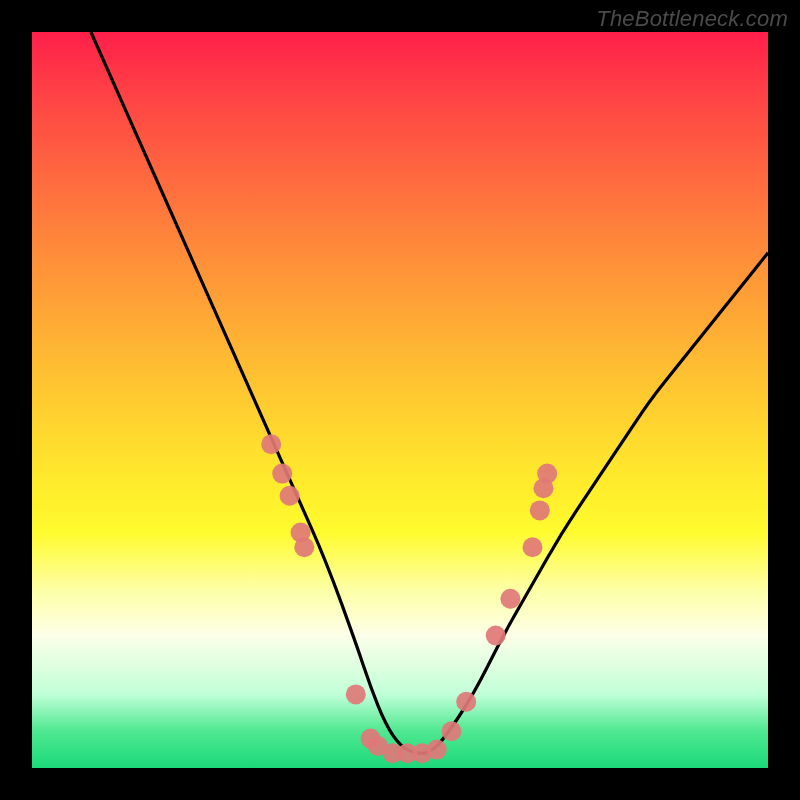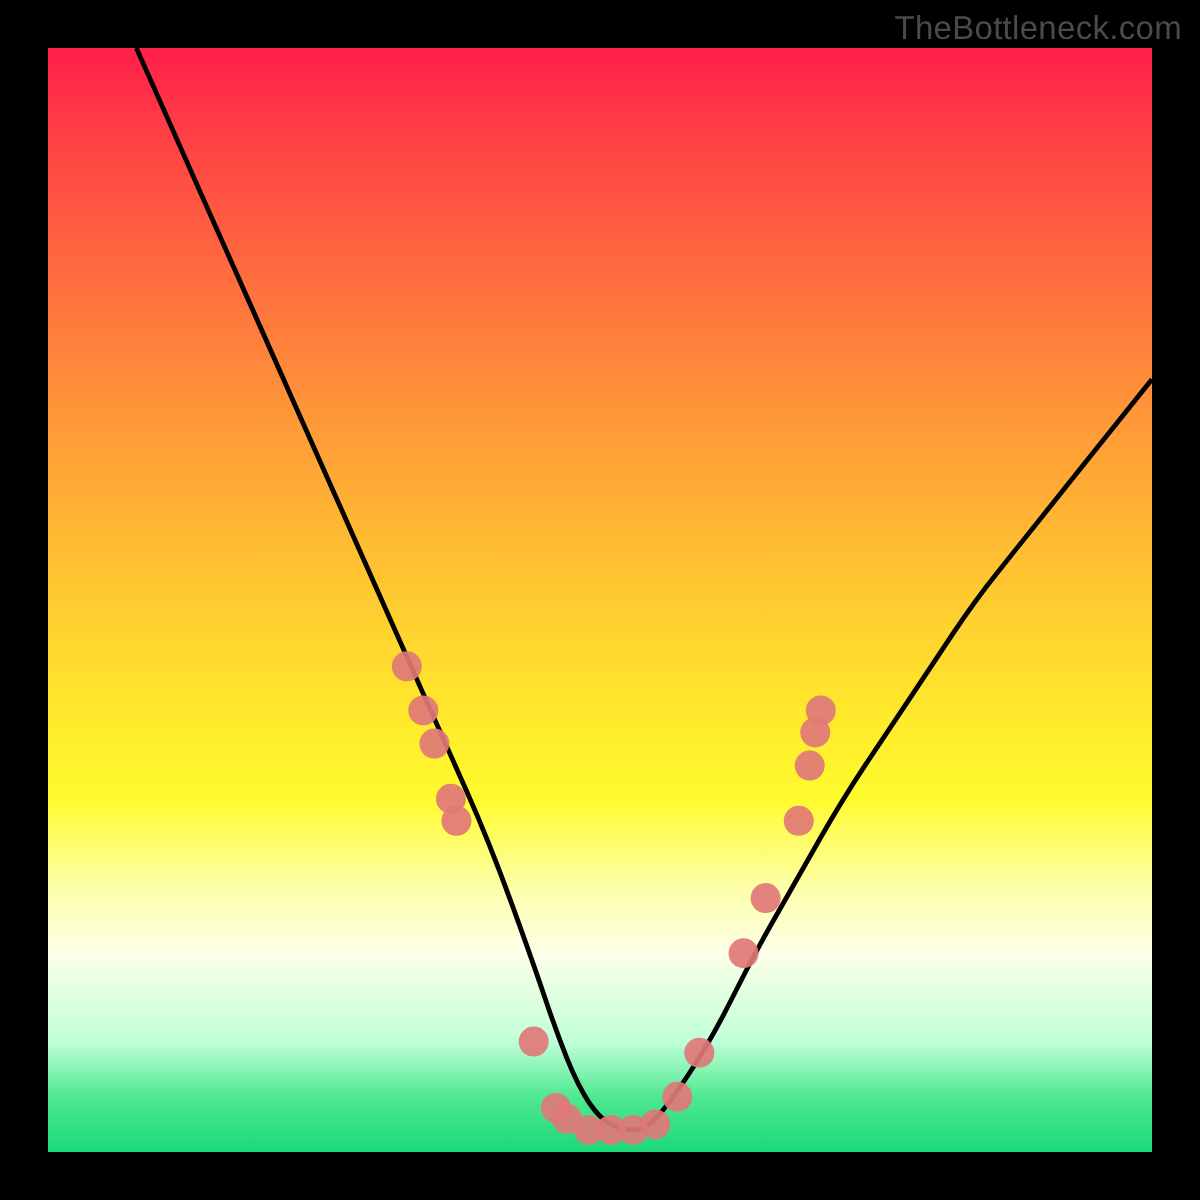--- a/index.html
+++ b/index.html
@@ -42,20 +42,21 @@
     );
   }
   .attribution {
     position: absolute;
     top: 6px;
     right: 12px;
     color: #4a4a4a;
     font-size: 22px;
     font-weight: 500;
     letter-spacing: 0.2px;
+    font-style: italic;
   }
   svg.curve {
     position: absolute;
     top: 0;
     left: 0;
     width: 736px;
     height: 736px;
     overflow: visible;
   }
 </style>

